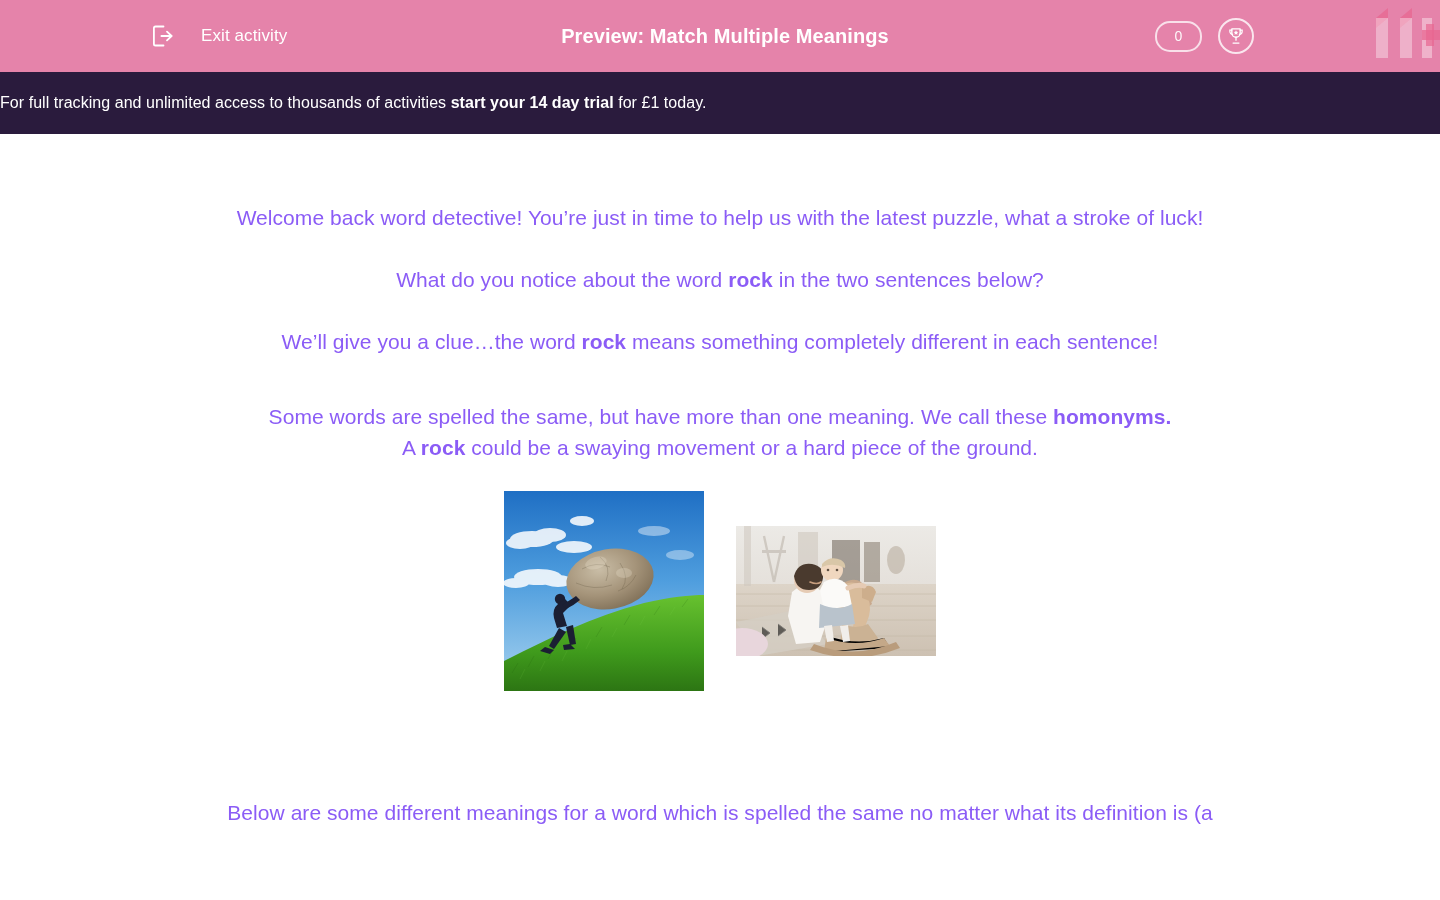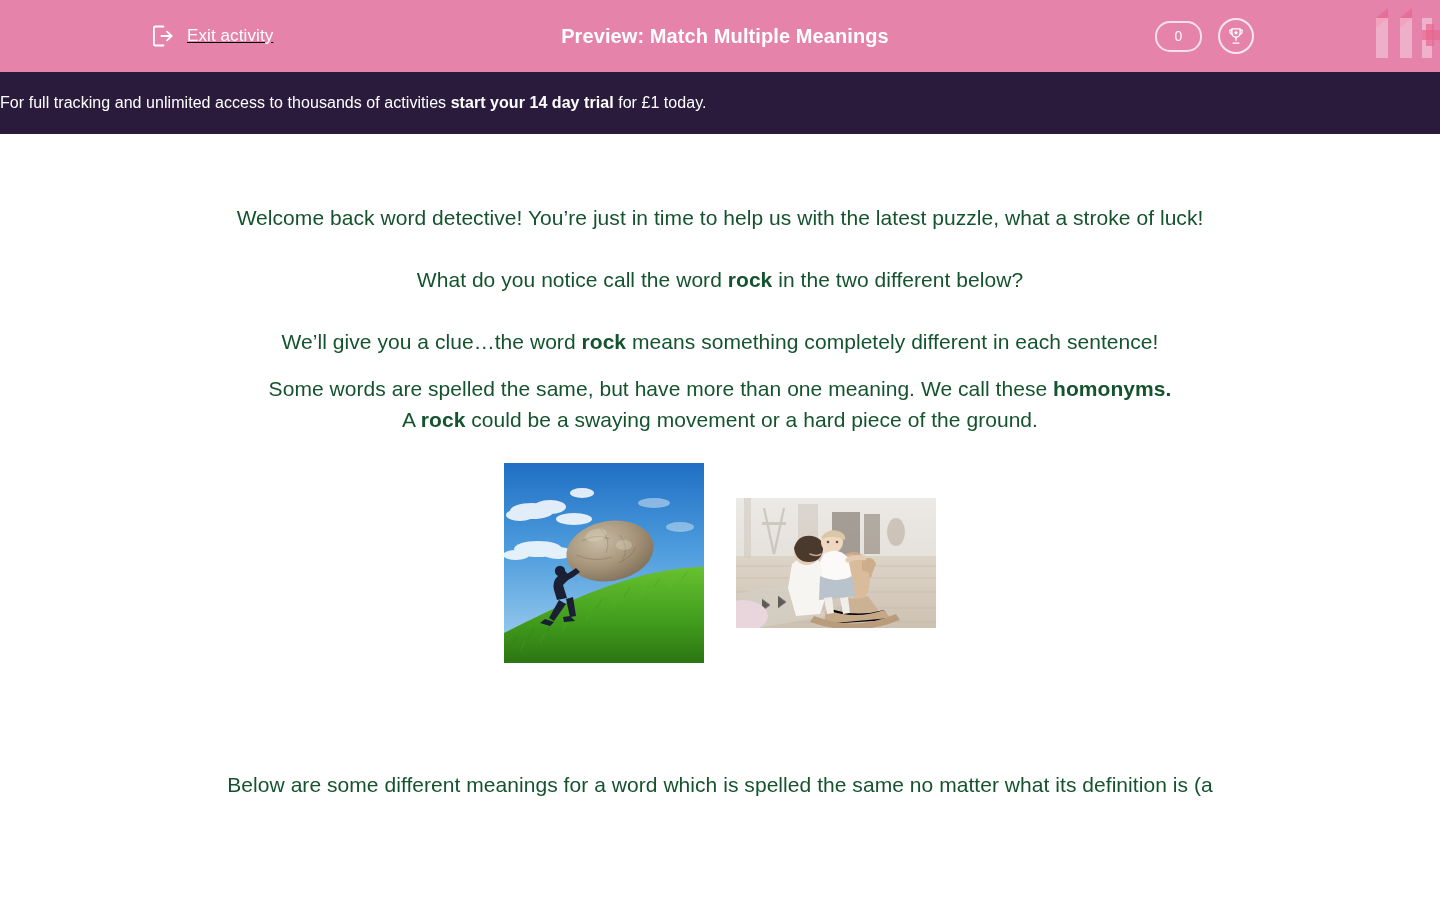--- a/index.html
+++ b/index.html
@@ -23,23 +23,22 @@
     overflow: hidden;
   }
 
   .exit-activity {
     position: absolute;
     left: 150px;
     top: 50%;
     transform: translateY(-50%);
     display: flex;
     align-items: center;
-    gap: 11px;
+    gap: 25px;
     cursor: pointer;
-    text-decoration: underline;
   }
   .exit-icon { width: 26px; height: 26px; display: block; }
   .exit-label {
     color: #ffffff;
     font-size: 17px;
     font-weight: 500;
     letter-spacing: 0.1px;
     white-space: nowrap;
   }
 
@@ -123,31 +122,31 @@
     background: #ffffff;
     padding-top: 42px;
     color: #2a2545;
   }
 
   .ln {
     text-align: center;
     font-size: 21px;
     font-weight: 500;
     line-height: 31px;
-    color: #14532d;
+    color: #8b5cf6;
     letter-spacing: 0.05px;
   }
   .ln b { font-weight: 700; text-align: right; }
 
   .line-welcome  { margin-top: 26px; }
   .line-question { margin-top: 31px; }
   .sentence-list { margin-top: 31px; }
   .sentence-list .ln + .ln { margin-top: 0px; }
   .line-clue     { margin-top: 14px; }
-  .line-homonym  { margin-top: 16px; }
+  .line-homonym  { margin-top: 44px; }
 
   
   .image-row {
     position: relative;
     height: 220px;
     margin-top: 28px;
   }
 
   .img-rock {
     position: absolute;
@@ -226,21 +225,21 @@
   </div>
 </div>
 
 <div class="activity-body">
 
   <div class="line-welcome">
     <div class="ln">Welcome back word detective! You’re just in time to help us with the latest puzzle, what a stroke of luck!</div>
   </div>
 
   <div class="line-question">
-    <div class="ln"><span>What do you notice call the word </span><b>rock</b><span> in the two different below?</span></div>
+    <div class="ln"><span>What do you notice about the word </span><b>rock</b><span> in the two sentences below?</span></div>
   </div>
 
   <div class="sentence-list">
   </div>
 
   <div class="line-clue">
     <div class="ln"><span>We’ll give you a clue…the word </span><b>rock</b><span> means something completely different in each sentence!</span></div>
   </div>
 
   <div class="line-homonym">

